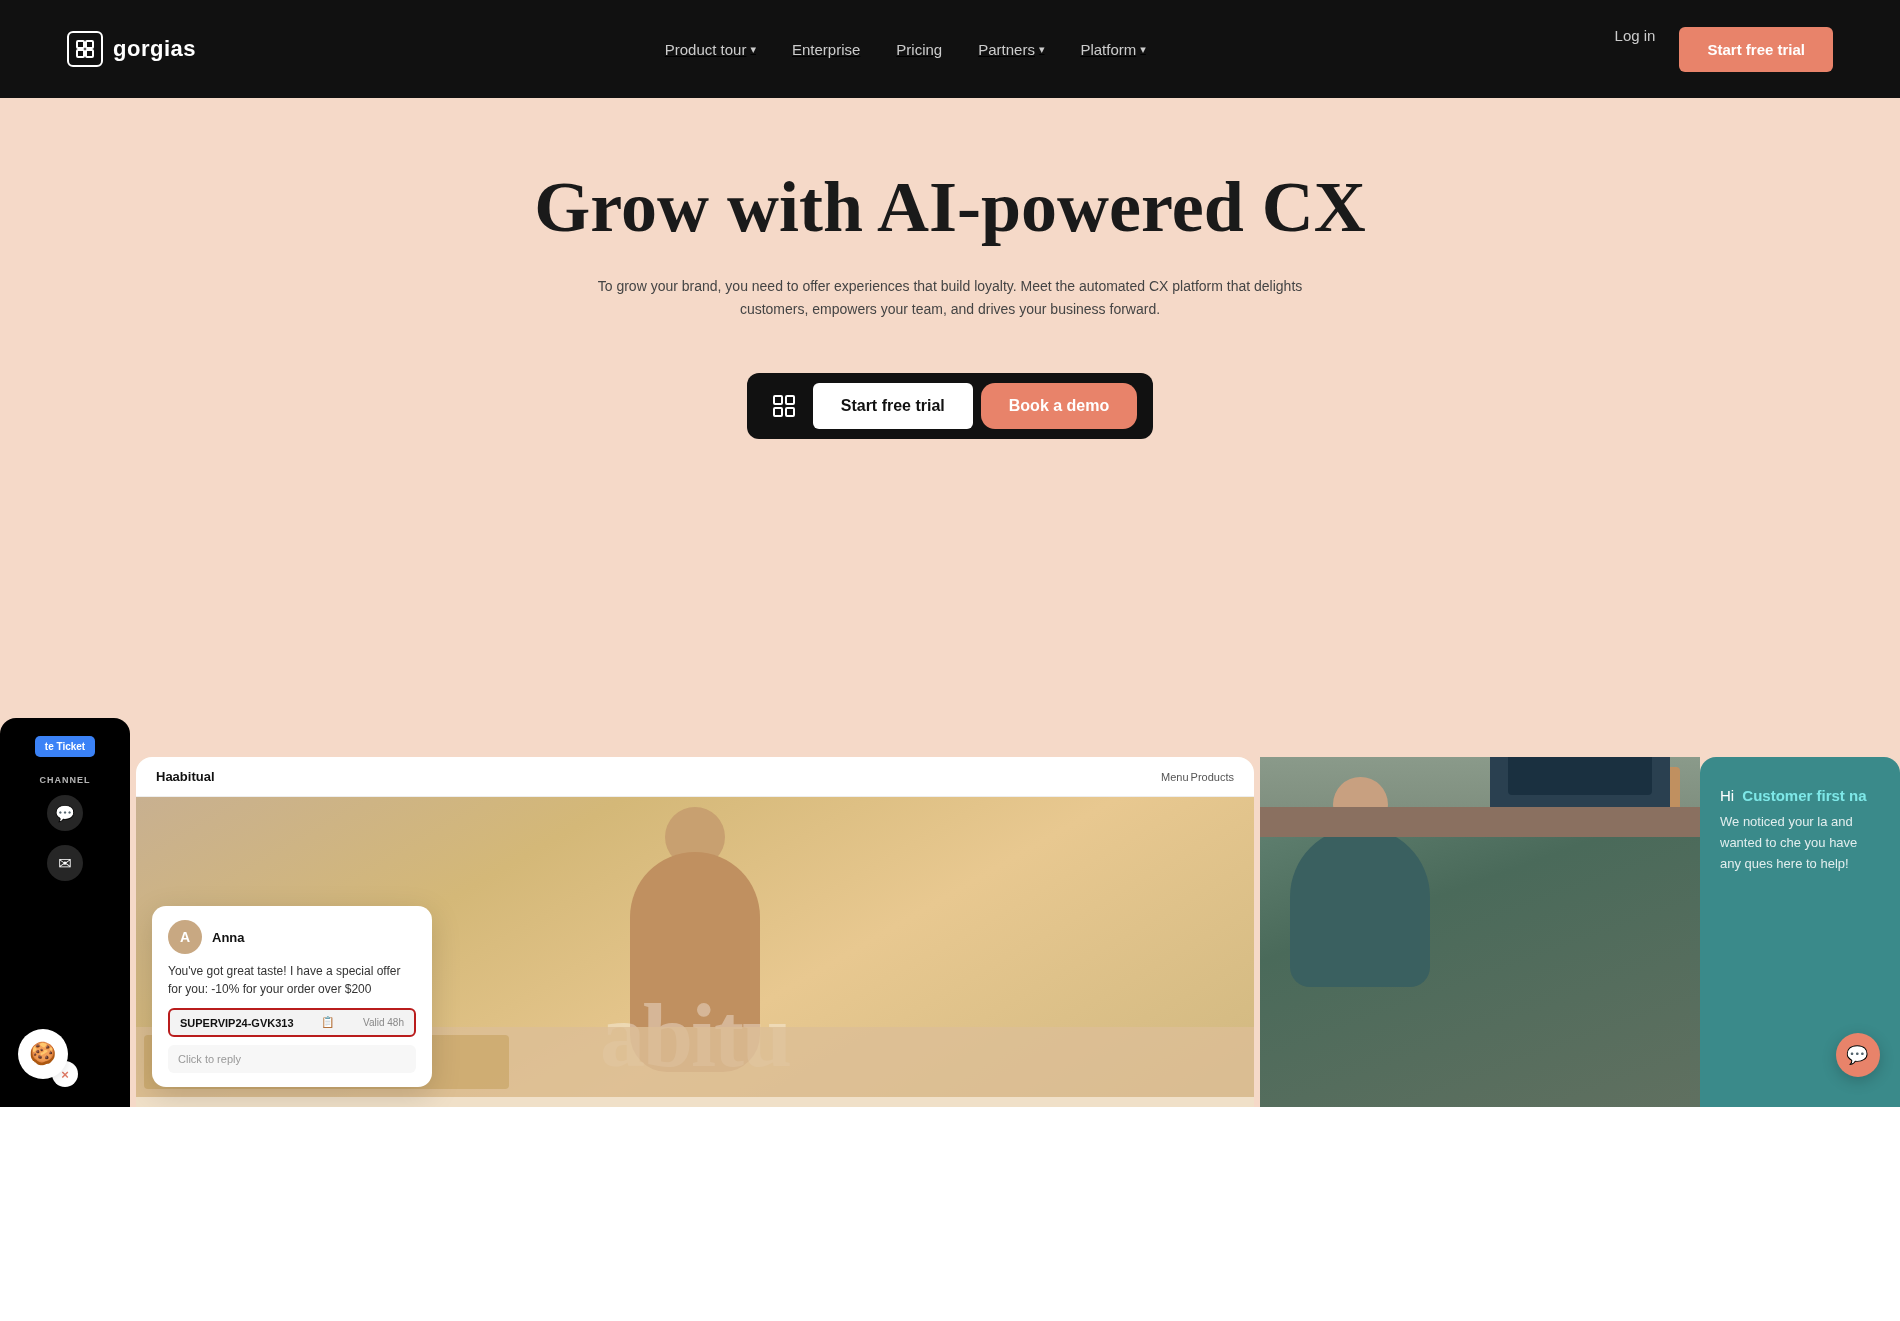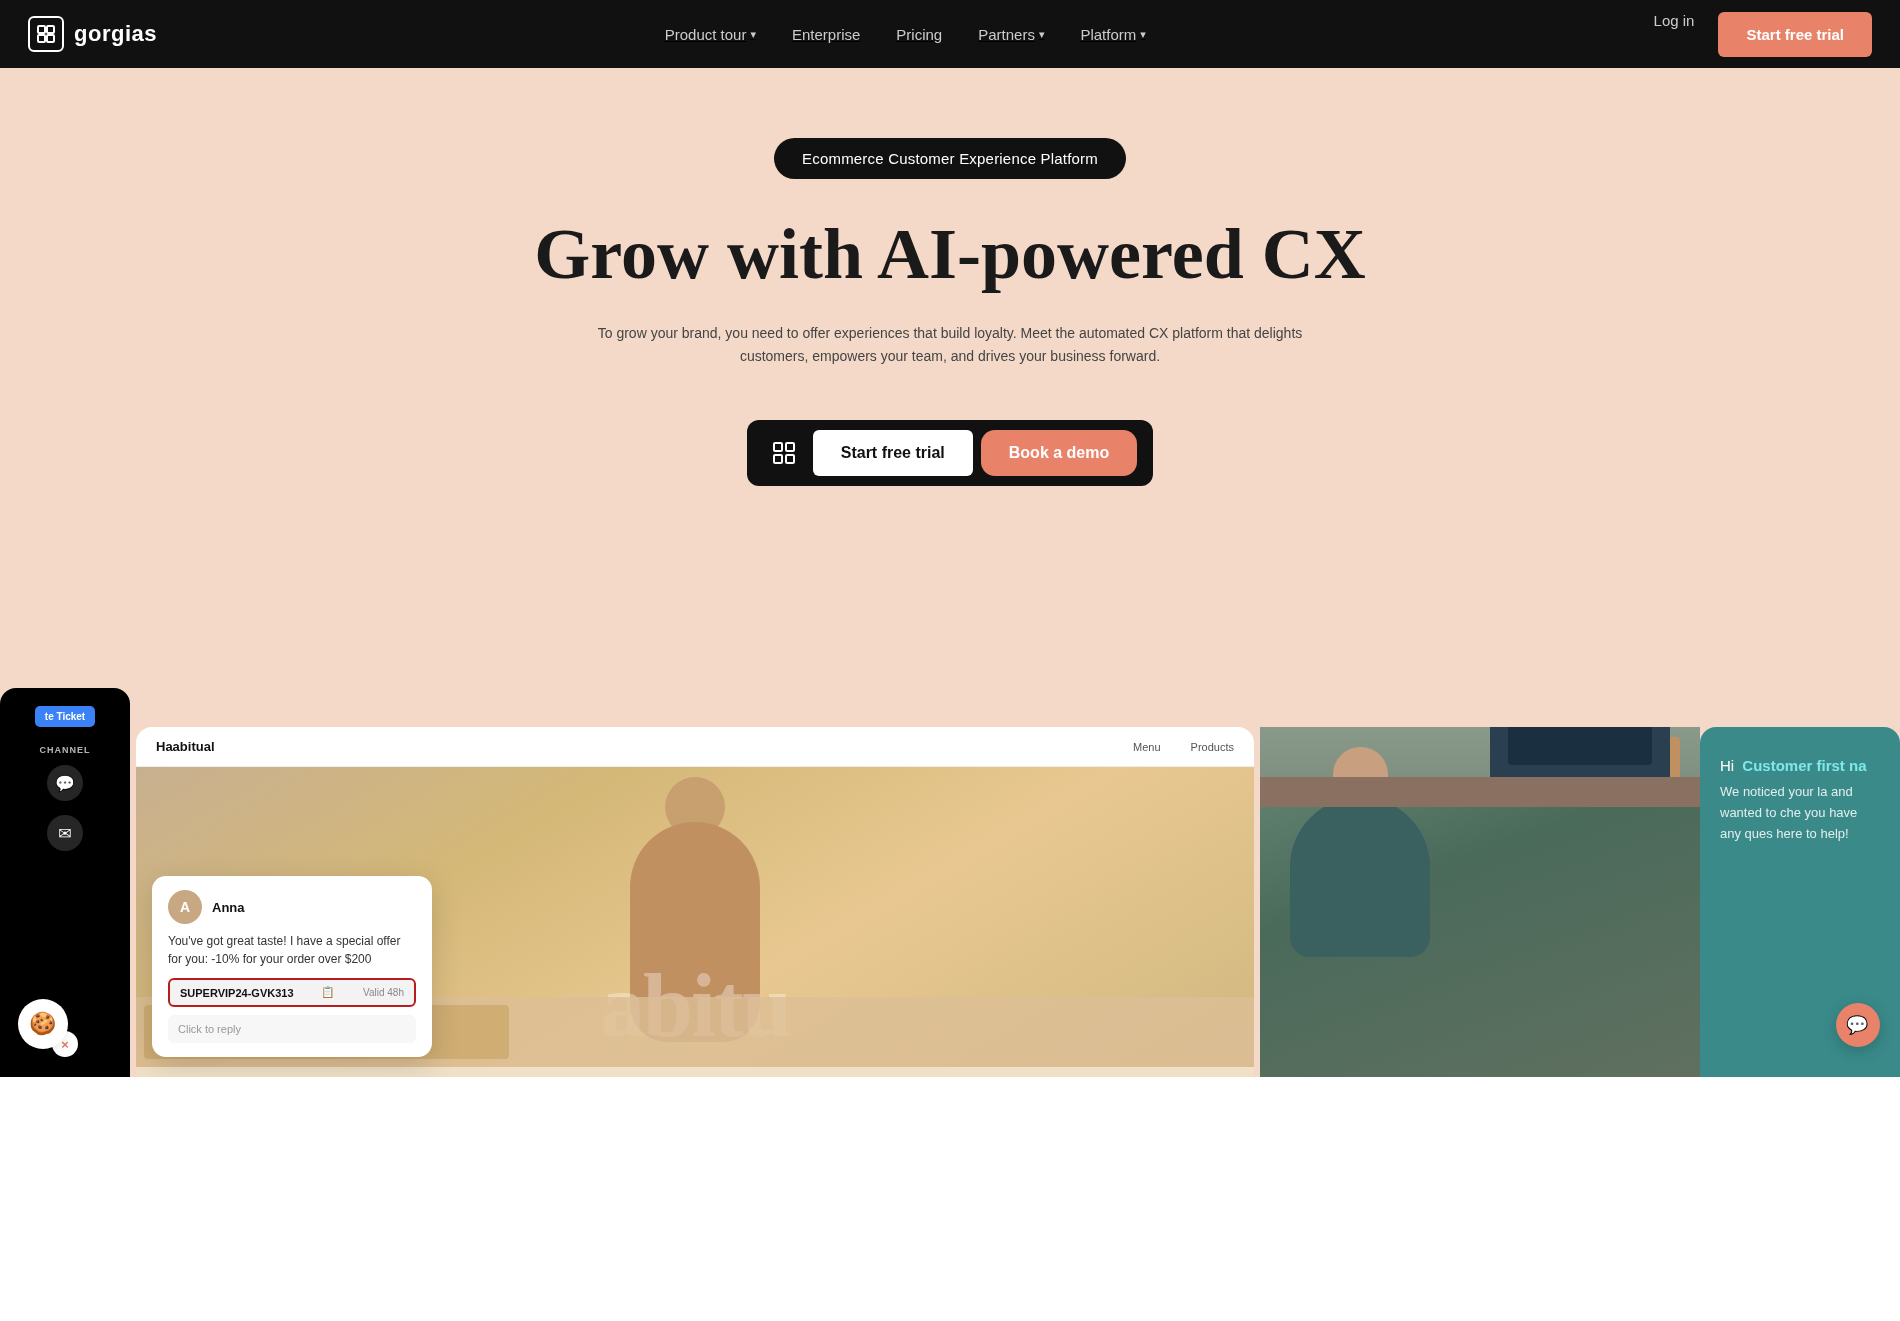--- a/index.html
+++ b/index.html
@@ -4,22 +4,22 @@
   <style>
     * { margin: 0; padding: 0; box-sizing: border-box; }
     body { font-family: -apple-system, BlinkMacSystemFont, 'Segoe UI', sans-serif; overflow-x: hidden; }
 
     
     nav {
       background: #111;
       display: flex;
       align-items: center;
       justify-content: space-between;
-      padding: 0 28px;
-      height: 68px;
+      padding: 0 67px;
+      height: 98px;
       position: relative;
       z-index: 10;
     }
     .nav-logo {
       display: flex;
       align-items: center;
       gap: 10px;
       color: #fff;
     }
     .nav-logo-icon {
@@ -369,21 +369,20 @@
     </a>
   </div>
 
   <div class="nav-right">
     <a class="nav-login">Log in</a>
     <button class="btn-nav-trial">Start free trial</button>
   </div>
 </nav>
 
 <section class="hero">
-  <div class="hero-badge">Ecommerce Customer Experience Platform</div>
   <h1 class="hero-title">Grow with AI-powered CX</h1>
   <p class="hero-subtitle">To grow your brand, you need to offer experiences that build loyalty. Meet the automated CX platform that delights customers, empowers your team, and drives your business forward.</p>
   <div class="hero-cta-container">
     <div class="hero-cta-icon">
       <svg width="24" height="24" viewBox="0 0 24 24" fill="none" stroke="white" stroke-width="2">
         <rect x="2" y="2" width="8" height="8" rx="1"></rect>
         <rect x="14" y="2" width="8" height="8" rx="1"></rect>
         <rect x="2" y="14" width="8" height="8" rx="1"></rect>
         <rect x="14" y="14" width="8" height="8" rx="1"></rect>
       </svg>
@@ -404,21 +403,21 @@
     </div>
     <div style="margin-top:auto; padding-bottom:20px; padding-top:180px;">
       <div class="ss-left-close" style="margin:0 auto; width:26px; height:26px; background:#fff; border-radius:50%; display:flex; align-items:center; justify-content:center; color:#e07a65; font-size:13px; font-weight:700;">×</div>
     </div>
   </div>
 
   <div style="flex:1; min-height:350px; position:relative; margin:0 6px; border-radius:16px 16px 0 0; overflow:hidden; background:#f0e0c8;">
 
     <div style="background:#fff; display:flex; align-items:center; justify-content:space-between; padding:12px 20px; border-bottom:1px solid #eee;">
       <span style="font-size:13px; font-weight:700; color:#111;">Haabitual</span>
-      <div style="display:flex; gap:30px;">
+      <div style="display:flex; gap:2px;">
         <span style="font-size:11px; color:#555;">Menu</span>
         <span style="font-size:11px; color:#555;">Products</span>
       </div>
     </div>
 
     <div style="width:100%; height:300px; background:linear-gradient(150deg,#c8b090 0%,#d4b878 30%,#e8c890 60%,#d0b880 100%); display:flex; align-items:center; justify-content:flex-end; overflow:hidden; position:relative;">
 
       <div style="position:absolute; left:0; top:0; right:0; bottom:0; display:flex; align-items:center; justify-content:center;">
 
         <div style="position:relative; width:200px; height:280px; display:flex; align-items:flex-start; justify-content:center;">

